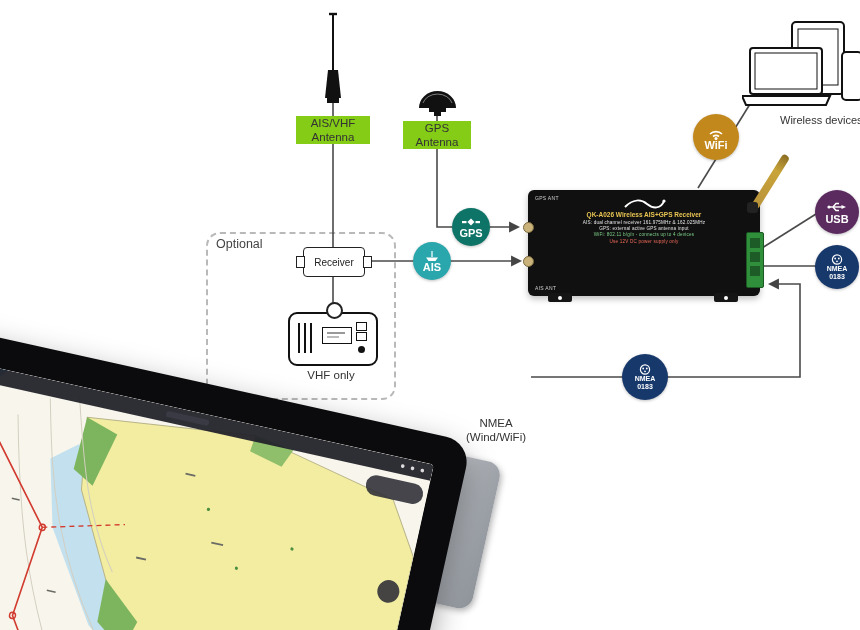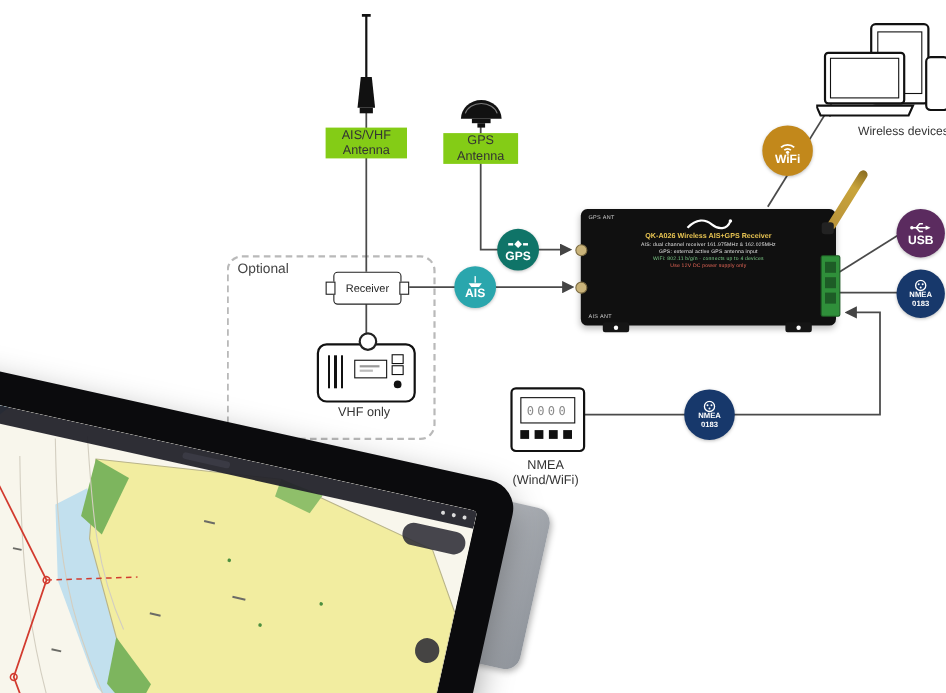--- a/index.html
+++ b/index.html
@@ -155,29 +155,20 @@
         <b></b>
       </span>
     <i class="btn b1"></i>
     <i class="btn b2"></i>
     <i class="dot"></i>
   </div>
   <div class="lbl" style="left:288px;top:368px;width:86px;background:transparent;">
     <span>VHF only</span>
   </div>
 
-  <div class="inst">
-    <span class="disp">0000</span>
-    <span class="keys">
-        <i></i>
-        <i></i>
-        <i></i>
-        <i></i>
-      </span>
-  </div>
   <div class="lbl" style="left:436px;top:416px;width:120px;background:transparent;">
     <span>NMEA</span>
     <span>(Wind/WiFi)</span>
   </div>
 
   <div class="receiver">
     <span class="port-label top">GPS ANT</span>
     <span class="port-label bottom">AIS ANT</span>
     <svg class="r-logo" width="46" height="13">
       <path d="M4,10 C12,2 20,2 26,7 S40,12 43,4" stroke="#fff" stroke-width="2" fill="none"></path>

